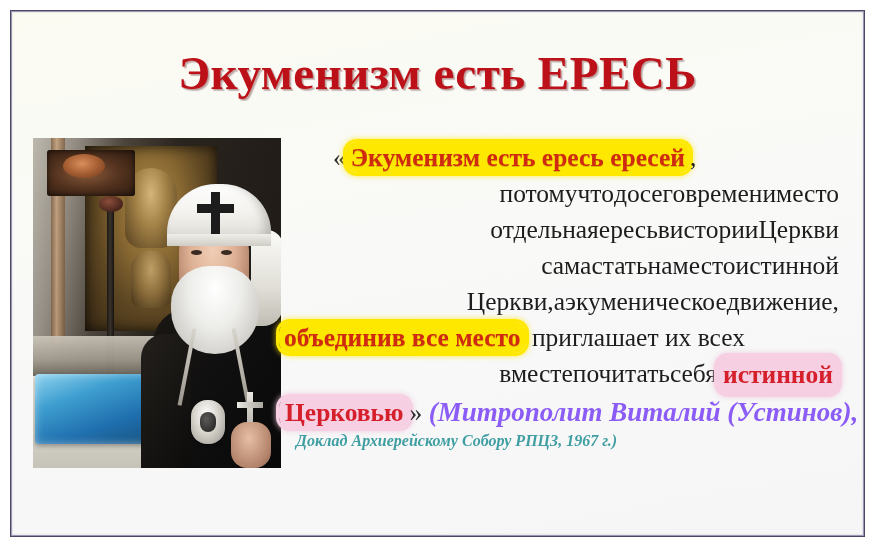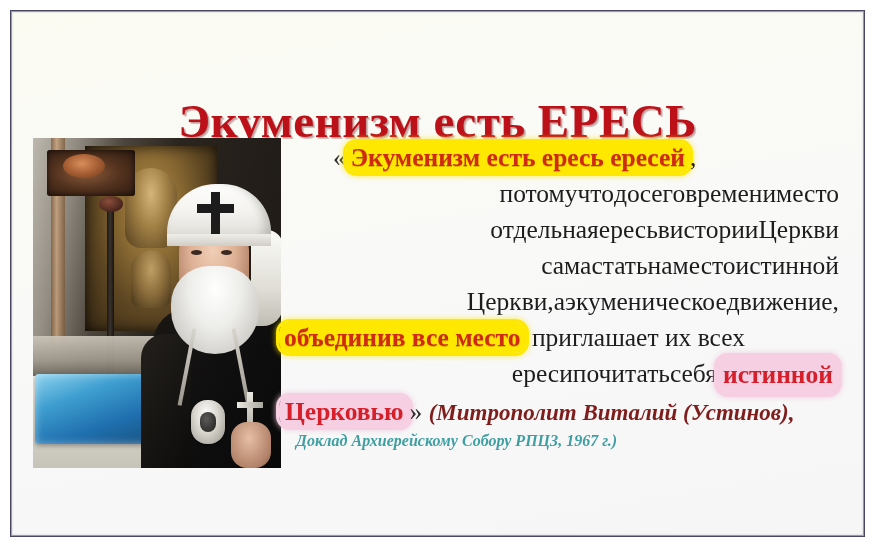--- a/index.html
+++ b/index.html
@@ -47,21 +47,20 @@
     top: 46px;
     text-align: center;
     font-family: "Liberation Serif", "DejaVu Serif", serif;
     font-weight: bold;
     font-size: 47px;
     letter-spacing: 0.5px;
     color: #bd1119;
     text-shadow: 2px 2px 1px rgba(140,110,110,0.45),
                  1px 1px 0 rgba(190,60,60,0.30);
     white-space: nowrap;
-    margin-top: 48px;
   }
 
   
   .photo {
     position: absolute;
     left: 33px;
     top: 138px;
     width: 248px;
     height: 330px;
     overflow: hidden;
@@ -288,24 +287,24 @@
     background: #f6cfe2;
     color: #d51f2a;
     font-weight: bold;
     border-radius: 11px;
     padding: 1px 6px;
     box-shadow: 0 0 0 3px #f6cfe2, 0 0 5px 4px rgba(238,196,219,0.65);
   }
   .guill { color: #2b2b2b; }
 
   .attribution {
-    color: #7f1d1d;
+    color: #8b5cf6;
     font-style: italic;
     font-weight: bold;
-    font-size: 23px;
+    font-size: 27px;
   }
   .attr-line2 {
     position: absolute;
     left: 296px;
     top: 432px;
     width: 560px;
     color: #3f9ea2;
     font-style: italic;
     font-weight: bold;
     font-size: 16px;
@@ -393,21 +392,21 @@
       <span>экуменическое</span>
       <span>движение,</span>
     </div>
 
     <div class="ln">
       <span class="hl-yellow">объединив все место</span>
       <span>приглашает их всех</span>
     </div>
 
     <div class="justified">
-      <span>ереси</span>
+      <span>вместе</span>
       <span>почитать</span>
       <span>себя</span>
       <span class="hl-pink">истинной</span>
     </div>
 
     <div class="ln">
       <span class="hl-pink">Церковью</span><span class="guill">»</span>
       <span class="attribution">(Митрополит  Виталий  (Устинов),</span>
     </div>
 

